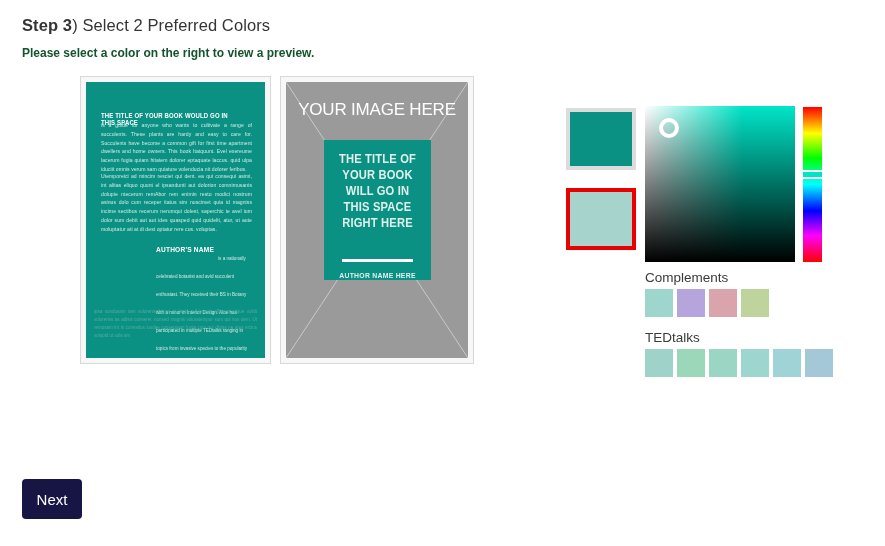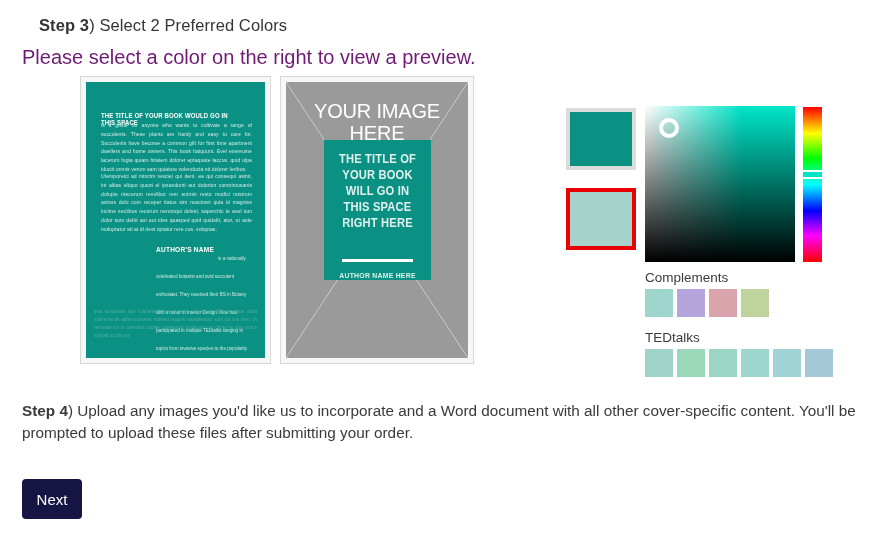--- a/index.html
+++ b/index.html
@@ -9,26 +9,26 @@
     background: #ffffff;
     font-family: "Liberation Sans", sans-serif;
     color: #3a3a3a;
     overflow: hidden;
   }
   .page { position: relative; width: 885px; height: 546px; }
 
   
   .step3-heading {
     position: absolute; left: 22px; top: 16px;
-    font-size: 16.5px; color: #353535; letter-spacing: .1px; margin-left: 17px;
+    font-size: 16.5px; color: #353535; letter-spacing: .1px;
   }
   .step3-heading .bold { font-weight: bold; }
   .step3-sub {
     position: absolute; left: 22px; top: 46px;
-    font-size: 20px; color: #701a75;
+    font-size: 12px; color: #14532d; font-weight: bold;
   }
 
   
   .preview-wrap { position: absolute; left: 80px; top: 76px; width: 394px; height: 288px; }
 
   
   .back-cover {
     position: absolute; left: 0; top: 0; width: 191px; height: 288px;
     background: #f7f7f7; border: 1px solid #d8d8d8; padding: 5px;
   }
@@ -75,21 +75,21 @@
     background: #f7f7f7; border: 1px solid #d8d8d8; padding: 5px;
   }
   .front-cover-inner {
     position: relative; width: 100%; height: 100%;
     background: #9a9a9a; overflow: hidden;
   }
   .fc-diag { position: absolute; inset: 0; }
   .fc-image-here {
     position: absolute; left: 0; right: 0; top: 18px;
     text-align: center; color: #ffffff;
-    font-size: 20px; line-height: 1.12; font-weight: 400;
+    font-size: 17px; line-height: 1.12; font-weight: 400;
     letter-spacing: -.2px;
   }
   .fc-title-box {
     position: absolute; left: 38px; top: 58px; width: 107px; height: 140px;
     background: #0f9183;
   }
   .fc-title {
     position: absolute; left: 6px; right: 6px; top: 12px;
     text-align: center; color: #dff0ed;
     font-family: "Liberation Sans Narrow","Liberation Sans",sans-serif;
@@ -245,18 +245,15 @@
   <div class="group-label similar">TEDtalks</div>
   <div class="swatch-row similar">
       <div class="mini-swatch" style="background: rgb(159, 211, 201);"></div>
       <div class="mini-swatch" style="background: rgb(155, 216, 185);"></div>
       <div class="mini-swatch" style="background: rgb(155, 214, 196);"></div>
       <div class="mini-swatch" style="background: rgb(157, 213, 207);"></div>
       <div class="mini-swatch" style="background: rgb(159, 211, 214);"></div>
       <div class="mini-swatch" style="background: rgb(164, 200, 216);"></div>
     </div>
 
-  <div class="step4">
-    <span class="bold">Step 4</span><span>) Upload any images you'd like us to incorporate and a Word document with all other cover-specific content. You'll be prompted to upload these files after submitting your order.</span>
-  </div>
 
   <button class="next-button">Next</button>
 </div>
 
 </body></html>

